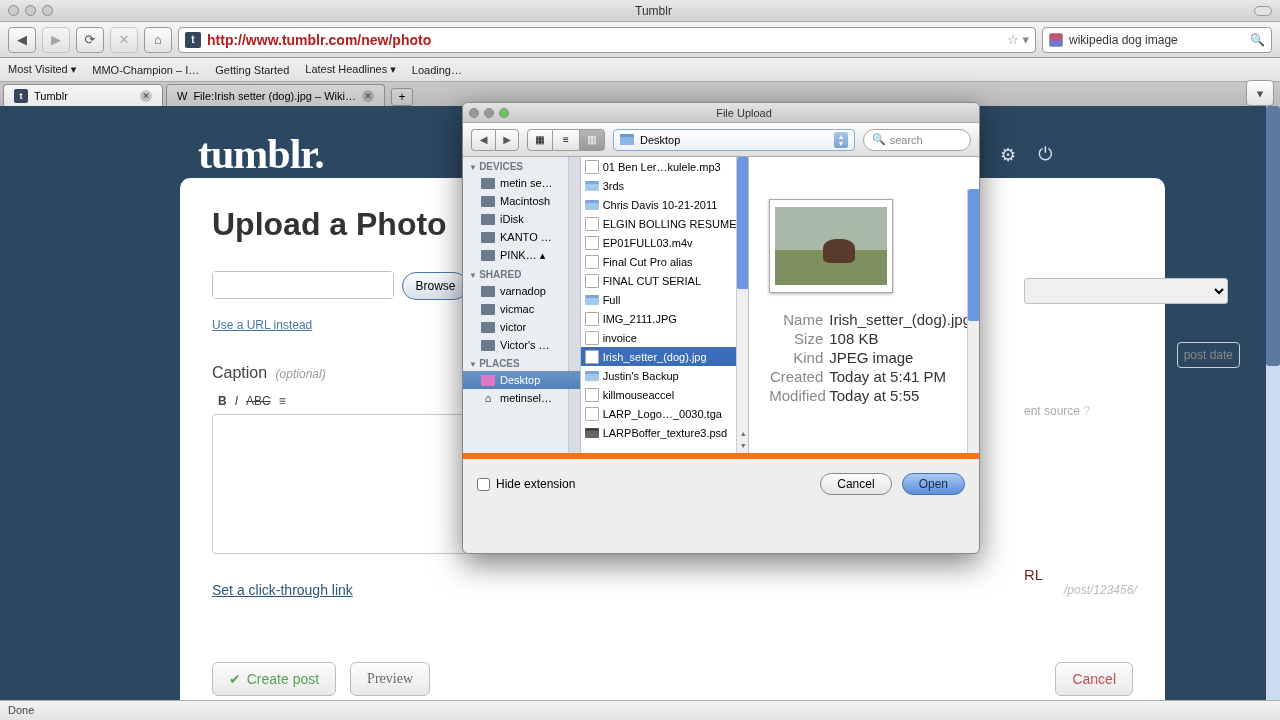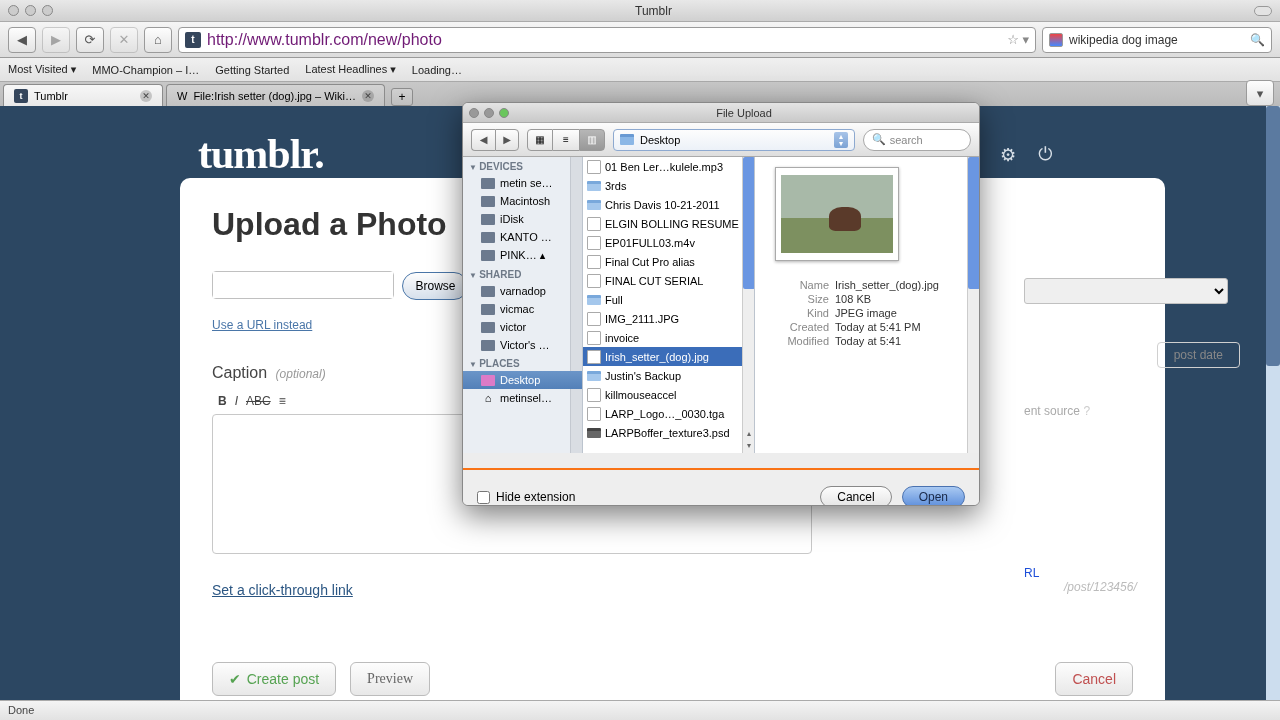--- a/index.html
+++ b/index.html
@@ -9,21 +9,21 @@
 .titlebar { height: 22px; background: linear-gradient(#e8e8e8,#d0d0d0); display: flex; align-items: center; padding: 0 8px; border-bottom: 1px solid #aaa; }
 .traffic { display: flex; gap: 6px; }
 .traffic span { width: 11px; height: 11px; border-radius: 50%; border: 1px solid #888; background: #ccc; }
 .titlebar-title { flex: 1; text-align: center; font-size: 12px; color: #333; }
 .pill { width: 18px; height: 10px; border: 1px solid #999; border-radius: 5px; background: #e3e3e3; }
 
 .toolbar { height: 36px; background: linear-gradient(#f5f5f5,#dcdcdc); display: flex; align-items: center; padding: 0 8px; gap: 6px; border-bottom: 1px solid #9a9a9a; }
 .nav-btn { width: 28px; height: 26px; border: 1px solid #9a9a9a; border-radius: 4px; background: linear-gradient(#fdfdfd,#e4e4e4); display: flex; align-items: center; justify-content: center; font-size: 13px; color: #555; cursor: pointer; }
 .urlbar { flex: 1; height: 26px; border: 1px solid #9a9a9a; border-radius: 4px; background: #fff; display: flex; align-items: center; padding: 0 6px; gap: 6px; }
 .favicon-box { width: 16px; height: 16px; background: #35465c; color: #fff; font-size: 10px; display: flex; align-items: center; justify-content: center; border-radius: 2px; font-weight: bold; }
-.url-text { font-size: 16px; color: #701a75; }
+.url-text { font-size: 14px; color: #b91c1c; font-weight: bold; }
 .star { margin-left: auto; color: #888; font-size: 13px; }
 .searchbar { width: 230px; height: 26px; border: 1px solid #9a9a9a; border-radius: 4px; background: #fff; display: flex; align-items: center; padding: 0 6px; gap: 6px; }
 .search-ico { width: 14px; height: 14px; border-radius: 2px; border: 1px solid #999; background: linear-gradient(#e44,#48f); }
 
 .bookmarks { height: 24px; background: linear-gradient(#f0f0f0,#e2e2e2); display: flex; align-items: center; padding: 0 8px; gap: 16px; font-size: 11px; border-bottom: 1px solid #aaa; }
 .bookmark-item { color: #222; cursor: pointer; }
 
 .tabbar { height: 24px; background: linear-gradient(#c8c8c8,#bbb); display: flex; align-items: flex-end; position: relative; }
 .tab { height: 22px; display: flex; align-items: center; padding: 0 10px; font-size: 11px; gap: 6px; border: 1px solid #8c8c8c; border-bottom: none; border-radius: 4px 4px 0 0; margin-left: 3px; cursor: pointer; }
 .tab.active { background: linear-gradient(#f7f7f7,#e9e9e9); }
@@ -49,27 +49,27 @@
 .editor-bar span { font-size: 12px; color: #444; cursor: pointer; }
 .editor { width: 600px; height: 140px; border: 1px solid #c8c8c8; border-radius: 4px; margin-top: 2px; }
 .click-link { display: block; margin-top: 28px; font-size: 14px; color: #2a5582; text-decoration: underline; }
 .card-actions { position: absolute; bottom: 22px; left: 32px; right: 32px; display: flex; align-items: center; }
 .cp-btn { height: 34px; padding: 0 16px; border: 1px solid #bcbcbc; border-radius: 6px; background: linear-gradient(#fdfdfd,#e8e8e8); font-size: 14px; color: #56a352; cursor: pointer; display: flex; align-items: center; gap: 6px; }
 .pv-btn { height: 34px; padding: 0 16px; border: 1px solid #bcbcbc; border-radius: 6px; background: linear-gradient(#fdfdfd,#e8e8e8); font-size: 14px; color: #666; margin-left: 14px; cursor: pointer; font-family: Liberation Serif, serif; }
 .cx-btn { height: 34px; padding: 0 16px; border: 1px solid #bcbcbc; border-radius: 6px; background: linear-gradient(#fdfdfd,#e8e8e8); font-size: 14px; color: #c05050; margin-left: auto; cursor: pointer; }
 
 .right-panel { position: absolute; top: 100px; left: 844px; width: 216px; }
 .publish-select { width: 204px; height: 26px; border: 1px solid #c0c0c0; border-radius: 3px; }
-.post-date { display: inline-block; margin-top: 38px; padding: 5px 16px; border: 1px solid #d0d0d0; border-radius: 4px; font-size: 12px; color: #888; float: right; }
+.post-date { display: inline-block; margin-top: 38px; padding: 5px 6px; border: 1px solid #d0d0d0; border-radius: 4px; font-size: 12px; color: #888; float: right; }
 .content-source { font-size: 12px; color: #aaa; margin-top: 100px; }
-.post-url-label { font-size: 12px; color: #1d4ed8; margin-top: 148px; }
+.post-url-label { font-size: 15px; color: #7f1d1d; margin-top: 148px; }
 .post-url-path { font-size: 12px; color: #bbb; font-style: italic; margin-left: 40px; }
 
 
-.dialog { position: absolute; top: 102px; left: 462px; width: 518px; height: 404px; background: #ededed; border: 1px solid #888; border-radius: 6px; box-shadow: 0 10px 30px rgba(0,0,0,0.5); overflow: hidden; }
+.dialog { position: absolute; top: 102px; left: 462px; width: 518px; height: 452px; background: #ededed; border: 1px solid #888; border-radius: 6px; box-shadow: 0 10px 30px rgba(0,0,0,0.5); overflow: hidden; }
 .d-title { height: 20px; background: linear-gradient(#e4e4e4,#c9c9c9); display: flex; align-items: center; border-bottom: 1px solid #aaa; }
 .d-traffic { display: flex; gap: 5px; margin-left: 6px; }
 .d-traffic span { width: 10px; height: 10px; border-radius: 50%; border: 1px solid #888; }
 .red { background: #999; } .yel { background: #999; } .grn { background: #6ac65d; }
 .d-title-text { flex: 1; text-align: center; font-size: 11px; color: #333; }
 
 .d-toolbar { height: 34px; background: linear-gradient(#fcfcfc,#dedede); display: flex; align-items: center; padding: 0 8px; gap: 8px; border-bottom: 1px solid #aaa; }
 .d-nav { display: flex; }
 .d-nav button { width: 24px; height: 22px; border: 1px solid #9a9a9a; background: linear-gradient(#fdfdfd,#e4e4e4); display: flex; align-items: center; justify-content: center; font-size: 10px; cursor: pointer; color: #555; }
 .d-nav button:first-child { border-radius: 4px 0 0 4px; border-right: none; }
@@ -104,31 +104,31 @@
 .d-file-scroll .arr span { height: 12px; font-size: 8px; text-align: center; color: #666; }
 .d-file-item { padding: 1px 4px 1px 4px; display: flex; align-items: center; gap: 4px; height: 19px; cursor: pointer; }
 .d-file-item .iico { width: 14px; height: 14px; flex-shrink: 0; display: flex; align-items: center; justify-content: center; }
 .d-file-item .iico.doc { background: #fff; border: 1px solid #aaa; border-radius: 1px; }
 .d-file-item .iico.fold { background: #a4c7ec; border-radius: 1px; border-top: 3px solid #79a8db; height: 10px; }
 .d-file-item .iico.fold-dark { background: #666; border-radius: 1px; border-top: 3px solid #444; height: 10px; }
 .d-file-item.sel { background: #3b6db9; color: #fff; }
 .d-file-item .txt { white-space: nowrap; overflow: hidden; text-overflow: ellipsis; flex: 1; }
 .d-file-item .arrow { font-size: 9px; color: #999; }
 
-.d-preview { flex: 1; padding: 10px 8px 6px 20px; font-size: 11px; position: relative; }
+.d-preview { flex: 1; padding: 10px 8px 6px 20px; font-size: 15px; position: relative; margin-top: 32px; }
 .d-preview-scroll { position: absolute; right: 0; top: 0; bottom: 0; width: 12px; background: #eee; border-left: 1px solid #ccc; }
 .d-preview-scroll .thumb { position: absolute; top: 0; width: 12px; height: 132px; background: #6a96e2; border-radius: 2px; }
 .thumb-box { width: 124px; height: 94px; background: #fff; border: 1px solid #aaa; box-shadow: 0 1px 3px rgba(0,0,0,0.3); display: flex; align-items: center; justify-content: center; margin-bottom: 18px; }
 .thumb-img { width: 112px; height: 78px; background: linear-gradient(to bottom, #a8b9a8 0%, #a8b9a8 55%, #7d9060 55%, #7d9060 100%); position: relative; }
 .thumb-img::after { content: ""; position: absolute; left: 48px; top: 32px; width: 32px; height: 24px; background: #5a3a2a; border-radius: 40% 40% 20% 20%; }
 .meta-row { display: flex; margin-bottom: 2px; }
 .meta-k { width: 54px; text-align: right; color: #888; margin-right: 6px; }
 .meta-v { color: #333; flex: 1; }
 
-.d-footer { height: 56px; border-top: 2px solid #f97316; background: #eee; display: flex; align-items: center; padding: 0 14px; margin-top: 15px; }
+.d-footer { height: 56px; border-top: 6px solid #f97316; background: #eee; display: flex; align-items: center; padding: 0 14px; }
 .hide-ext { display: flex; align-items: center; gap: 6px; font-size: 12px; }
 .d-btn { height: 22px; padding: 0 16px; border: 1px solid #888; border-radius: 11px; background: linear-gradient(#fdfdfd,#e4e4e4); font-size: 12px; margin-left: 10px; cursor: pointer; }
 .d-btn.primary { background: linear-gradient(#a9c9f2,#5d8edb); border-color: #4a72b0; color: #1a2a4a; }
 
 .statusbar { position: absolute; bottom: 0; left: 0; right: 0; height: 20px; background: linear-gradient(#f4f4f4,#e2e2e2); border-top: 1px solid #aaa; font-size: 11px; color: #444; padding: 3px 8px; }
 </style>
 </head>
 <body>
 
 <div class="titlebar">
@@ -403,21 +403,21 @@
       <div class="meta-row">
           <span class="meta-k">Kind</span>
           <span class="meta-v">JPEG image</span>
         </div>
       <div class="meta-row">
           <span class="meta-k">Created</span>
           <span class="meta-v">Today at 5:41 PM</span>
         </div>
       <div class="meta-row">
           <span class="meta-k">Modified</span>
-          <span class="meta-v">Today at 5:41</span>
+          <span class="meta-v">Today at 5:55</span>
         </div>
     </div>
   </div>
   <div class="d-footer">
     <label class="hide-ext">
       <input type="checkbox" style="">
       <span>Hide extension</span>
     </label>
     <div style="flex:1"></div>
     <button class="d-btn">Cancel</button>

